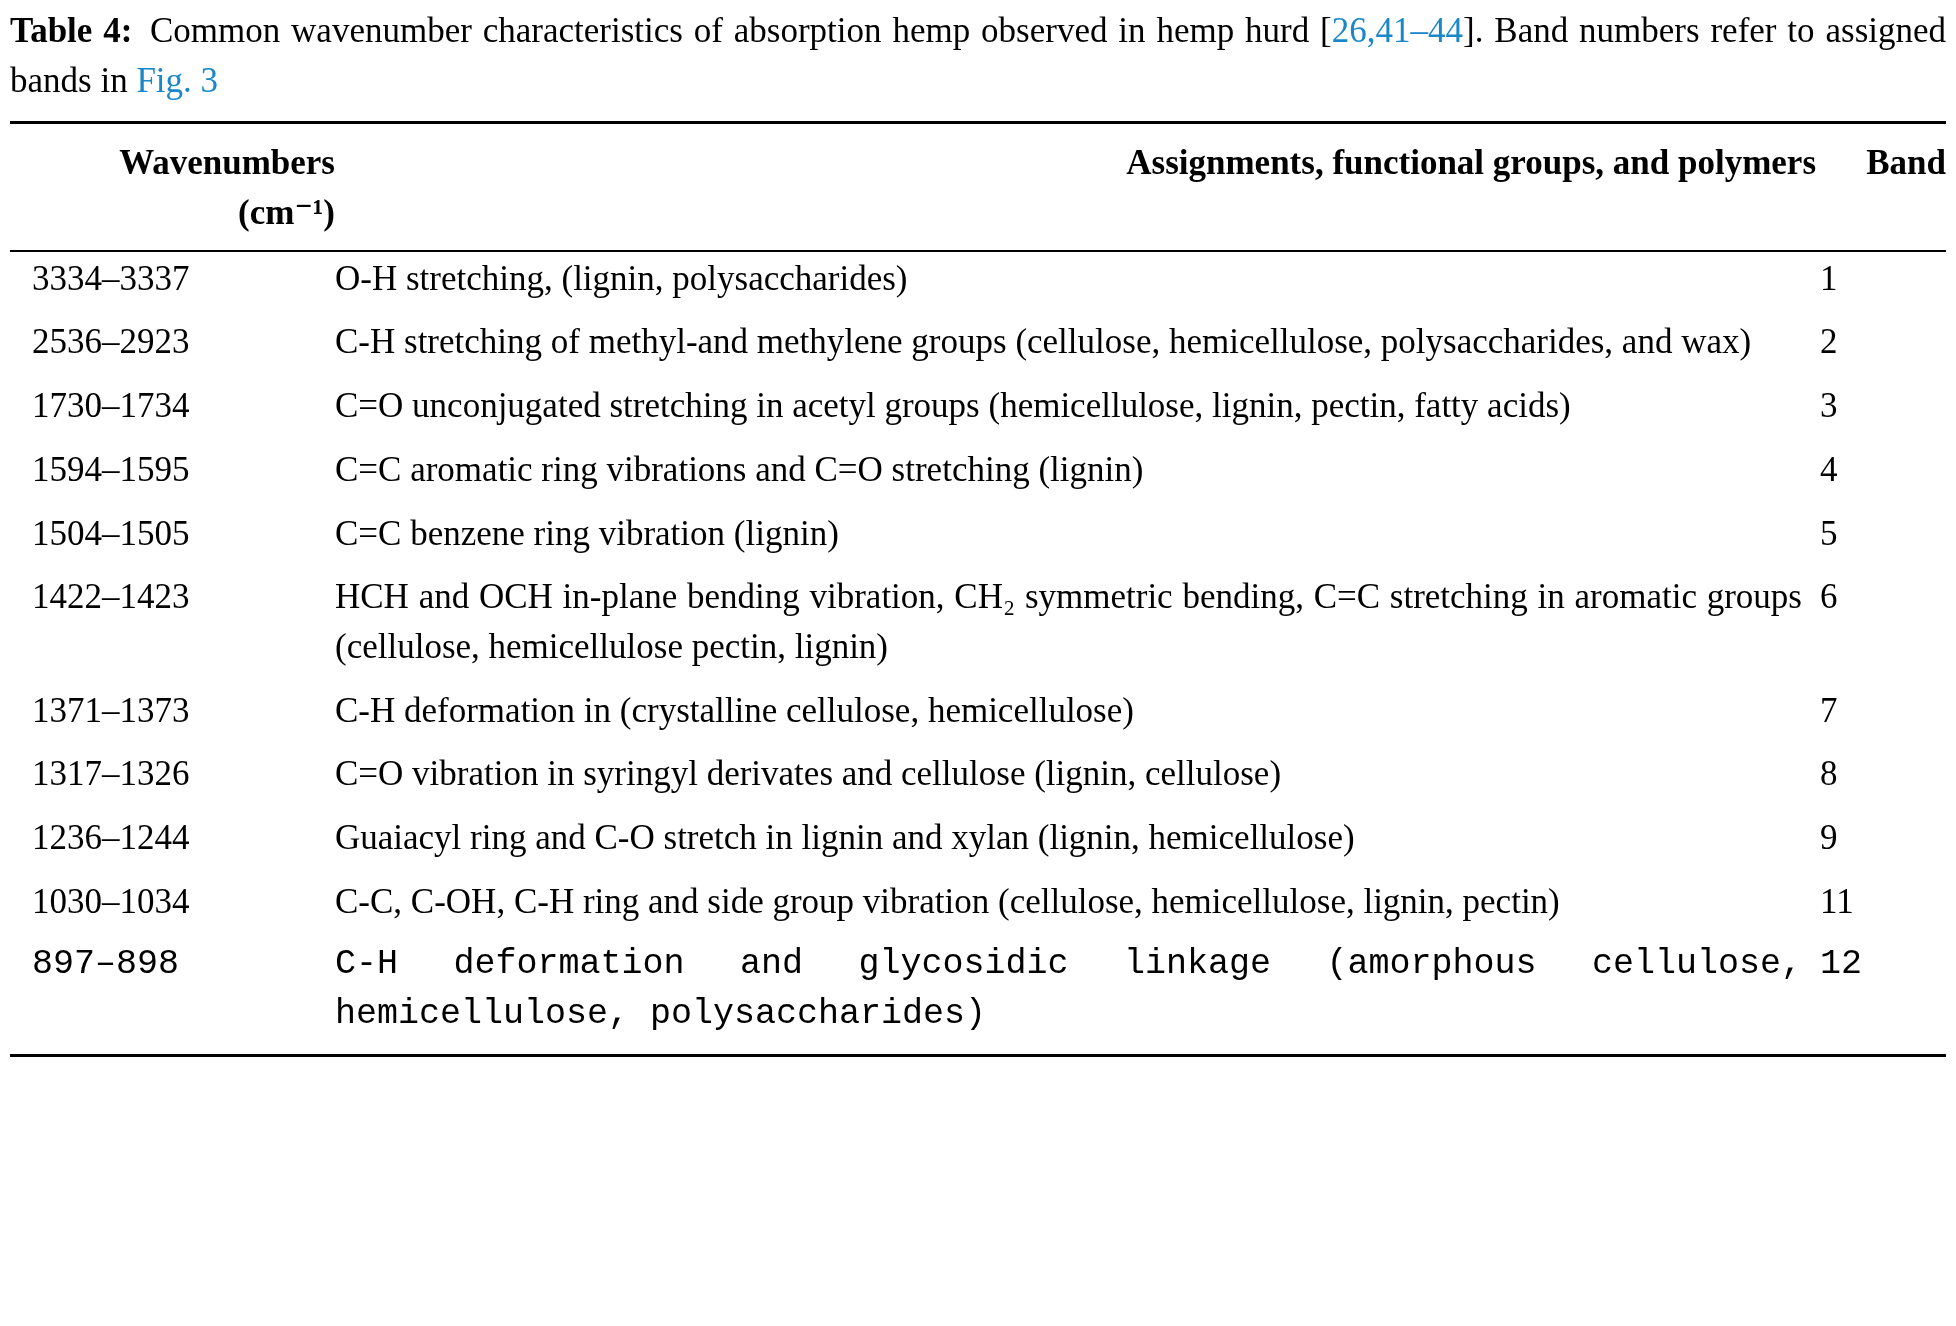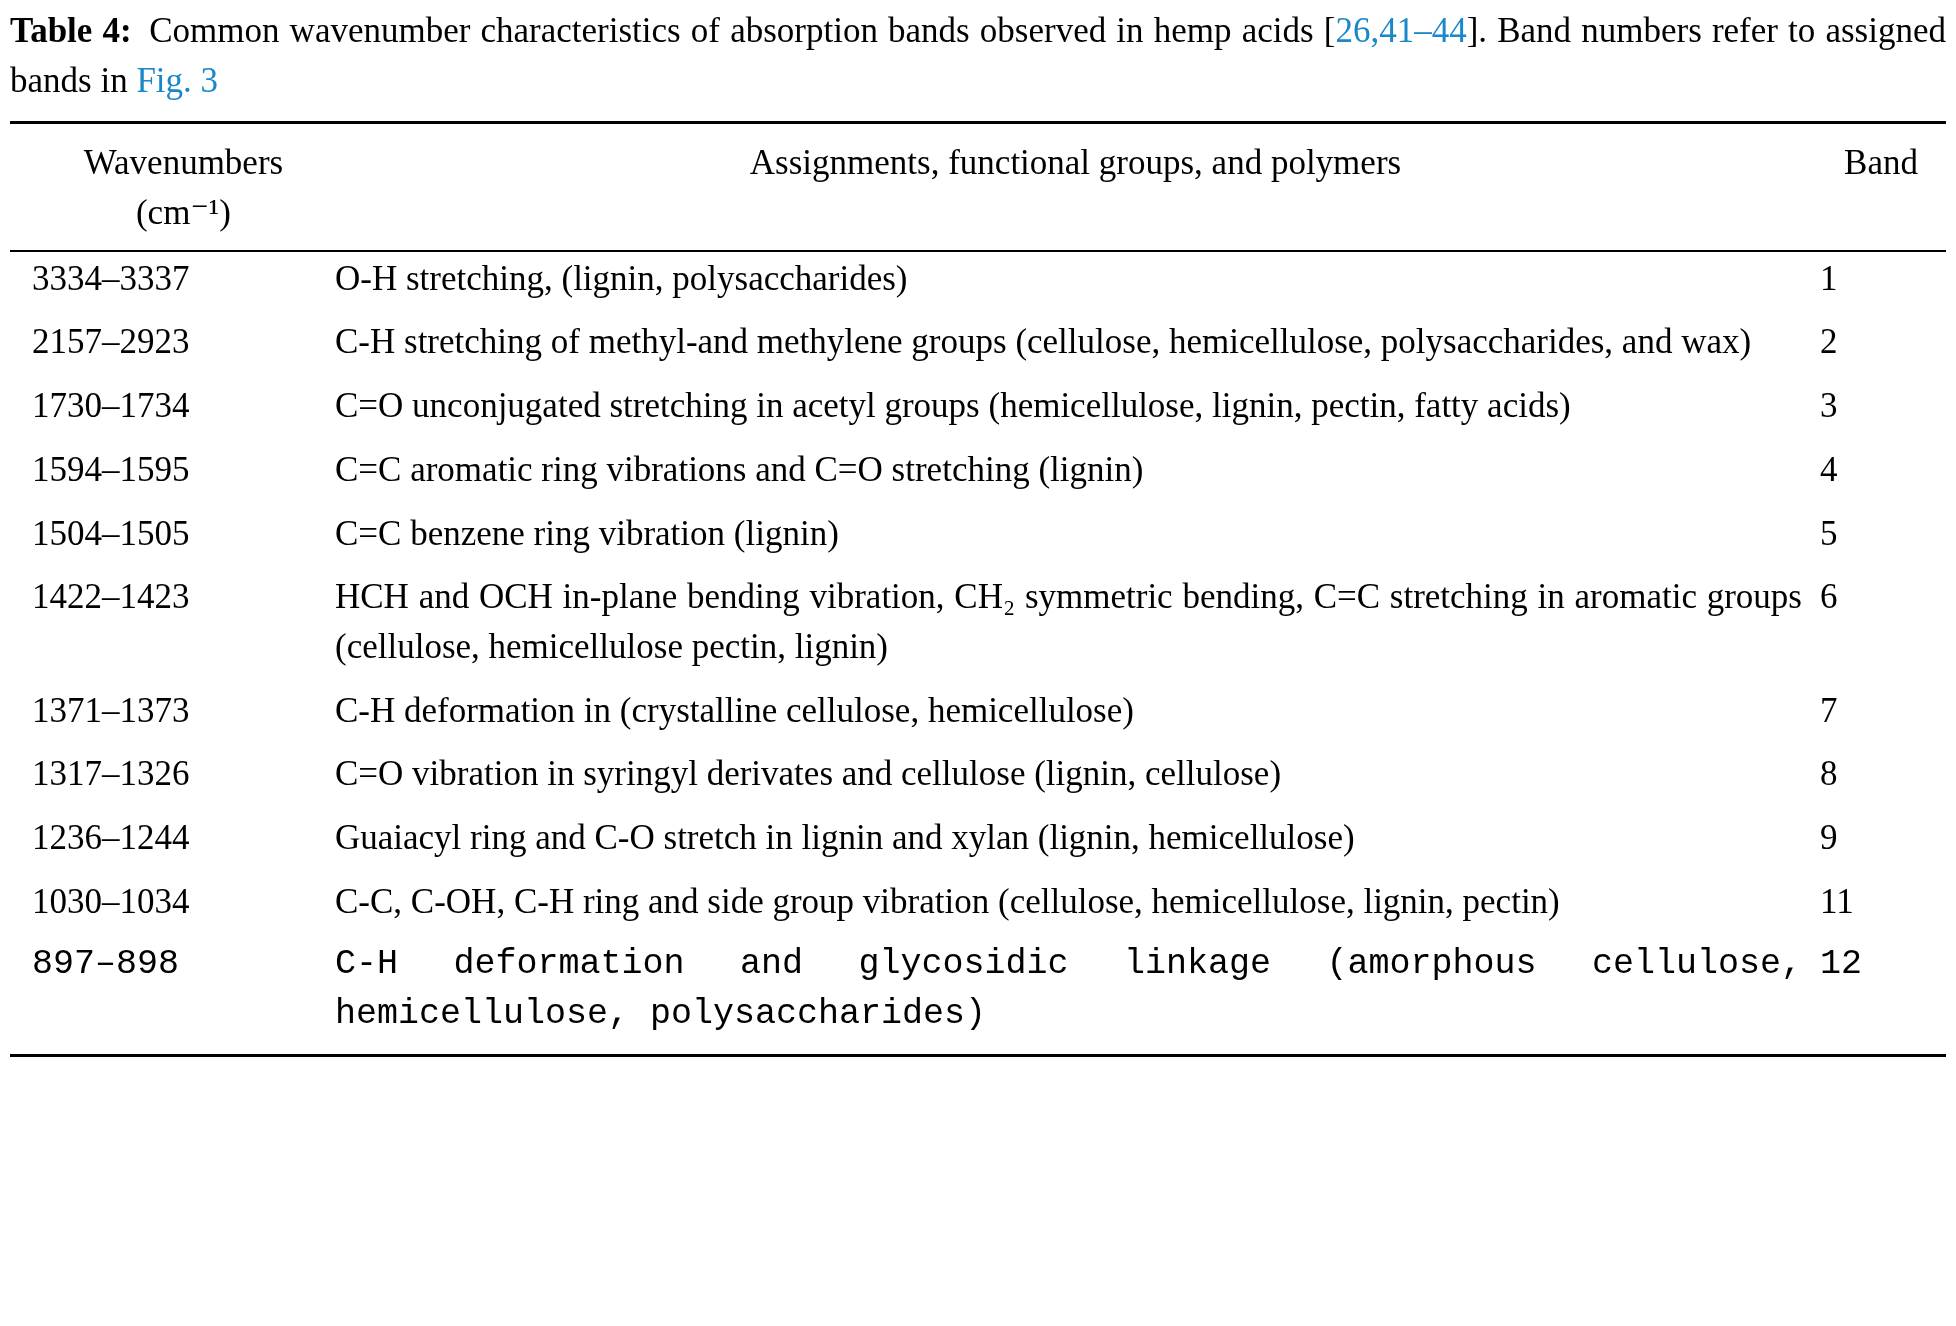--- a/index.html
+++ b/index.html
@@ -35,22 +35,22 @@
   table.band-table{
     width:100%;
     border-collapse:collapse;
     border-top:3px solid var(--rule-color);
     border-bottom:3px solid var(--rule-color);
     table-layout:fixed;
   }
   col.col-wavenumbers{width:325px;}
   col.col-band{width:130px;}
   thead th{
-    font-weight:normal;
-    text-align:center;
+    font-weight:bold;
+    text-align:right;
     vertical-align:top;
     padding:14px 0 12px 0;
     border-bottom:2px solid var(--rule-color);
   }
   thead th.th-wavenumbers{padding-left:22px;}
   tbody td{
     vertical-align:top;
     padding:7px 0 7px 0;
   }
   tbody td.wavenumber-cell{padding-left:22px;white-space:nowrap;}
@@ -59,21 +59,21 @@
     padding-right:14px;
   }
   tbody tr:first-child td{padding-top:2px;}
   tbody tr:last-child td{padding-bottom:14px;font-family:Liberation Mono, monospace;}
   td.band-cell{padding-left:4px;}
 </style>
 </head>
 <body>
 
 <div class="caption">
-  <span class="bold">Table 4:</span><span> Common wavenumber characteristics of absorption bands observed in hemp acids </span><span>[</span><span class="link">26,41–44</span><span>].</span>
+  <span class="bold">Table 4:</span><span> Common wavenumber characteristics of absorption hemp observed in hemp hurd </span><span>[</span><span class="link">26,41–44</span><span>].</span>
   <span>Band numbers refer to assigned bands in </span><span class="link">Fig. 3</span>
 </div>
 
 <table class="band-table">
   <colgroup>
     <col class="col-wavenumbers">
     <col class="col-assignments">
     <col class="col-band">
   </colgroup>
   <thead>
@@ -87,21 +87,21 @@
     </tr>
   </thead>
   <tbody>
   <tr>
     <td class="wavenumber-cell">3334–3337</td>
     <td class="assignment-cell">O-H stretching, (lignin, polysaccharides)</td>
     <td class="band-cell">1</td>
   </tr>
 
   <tr>
-    <td class="wavenumber-cell">2157–2923</td>
+    <td class="wavenumber-cell">2536–2923</td>
     <td class="assignment-cell">C-H stretching of methyl-and methylene groups (cellulose, hemicellulose, polysaccharides, and wax)</td>
     <td class="band-cell">2</td>
   </tr>
 
   <tr>
     <td class="wavenumber-cell">1730–1734</td>
     <td class="assignment-cell">C=O unconjugated stretching in acetyl groups (hemicellulose, lignin, pectin, fatty acids)</td>
     <td class="band-cell">3</td>
   </tr>
 

